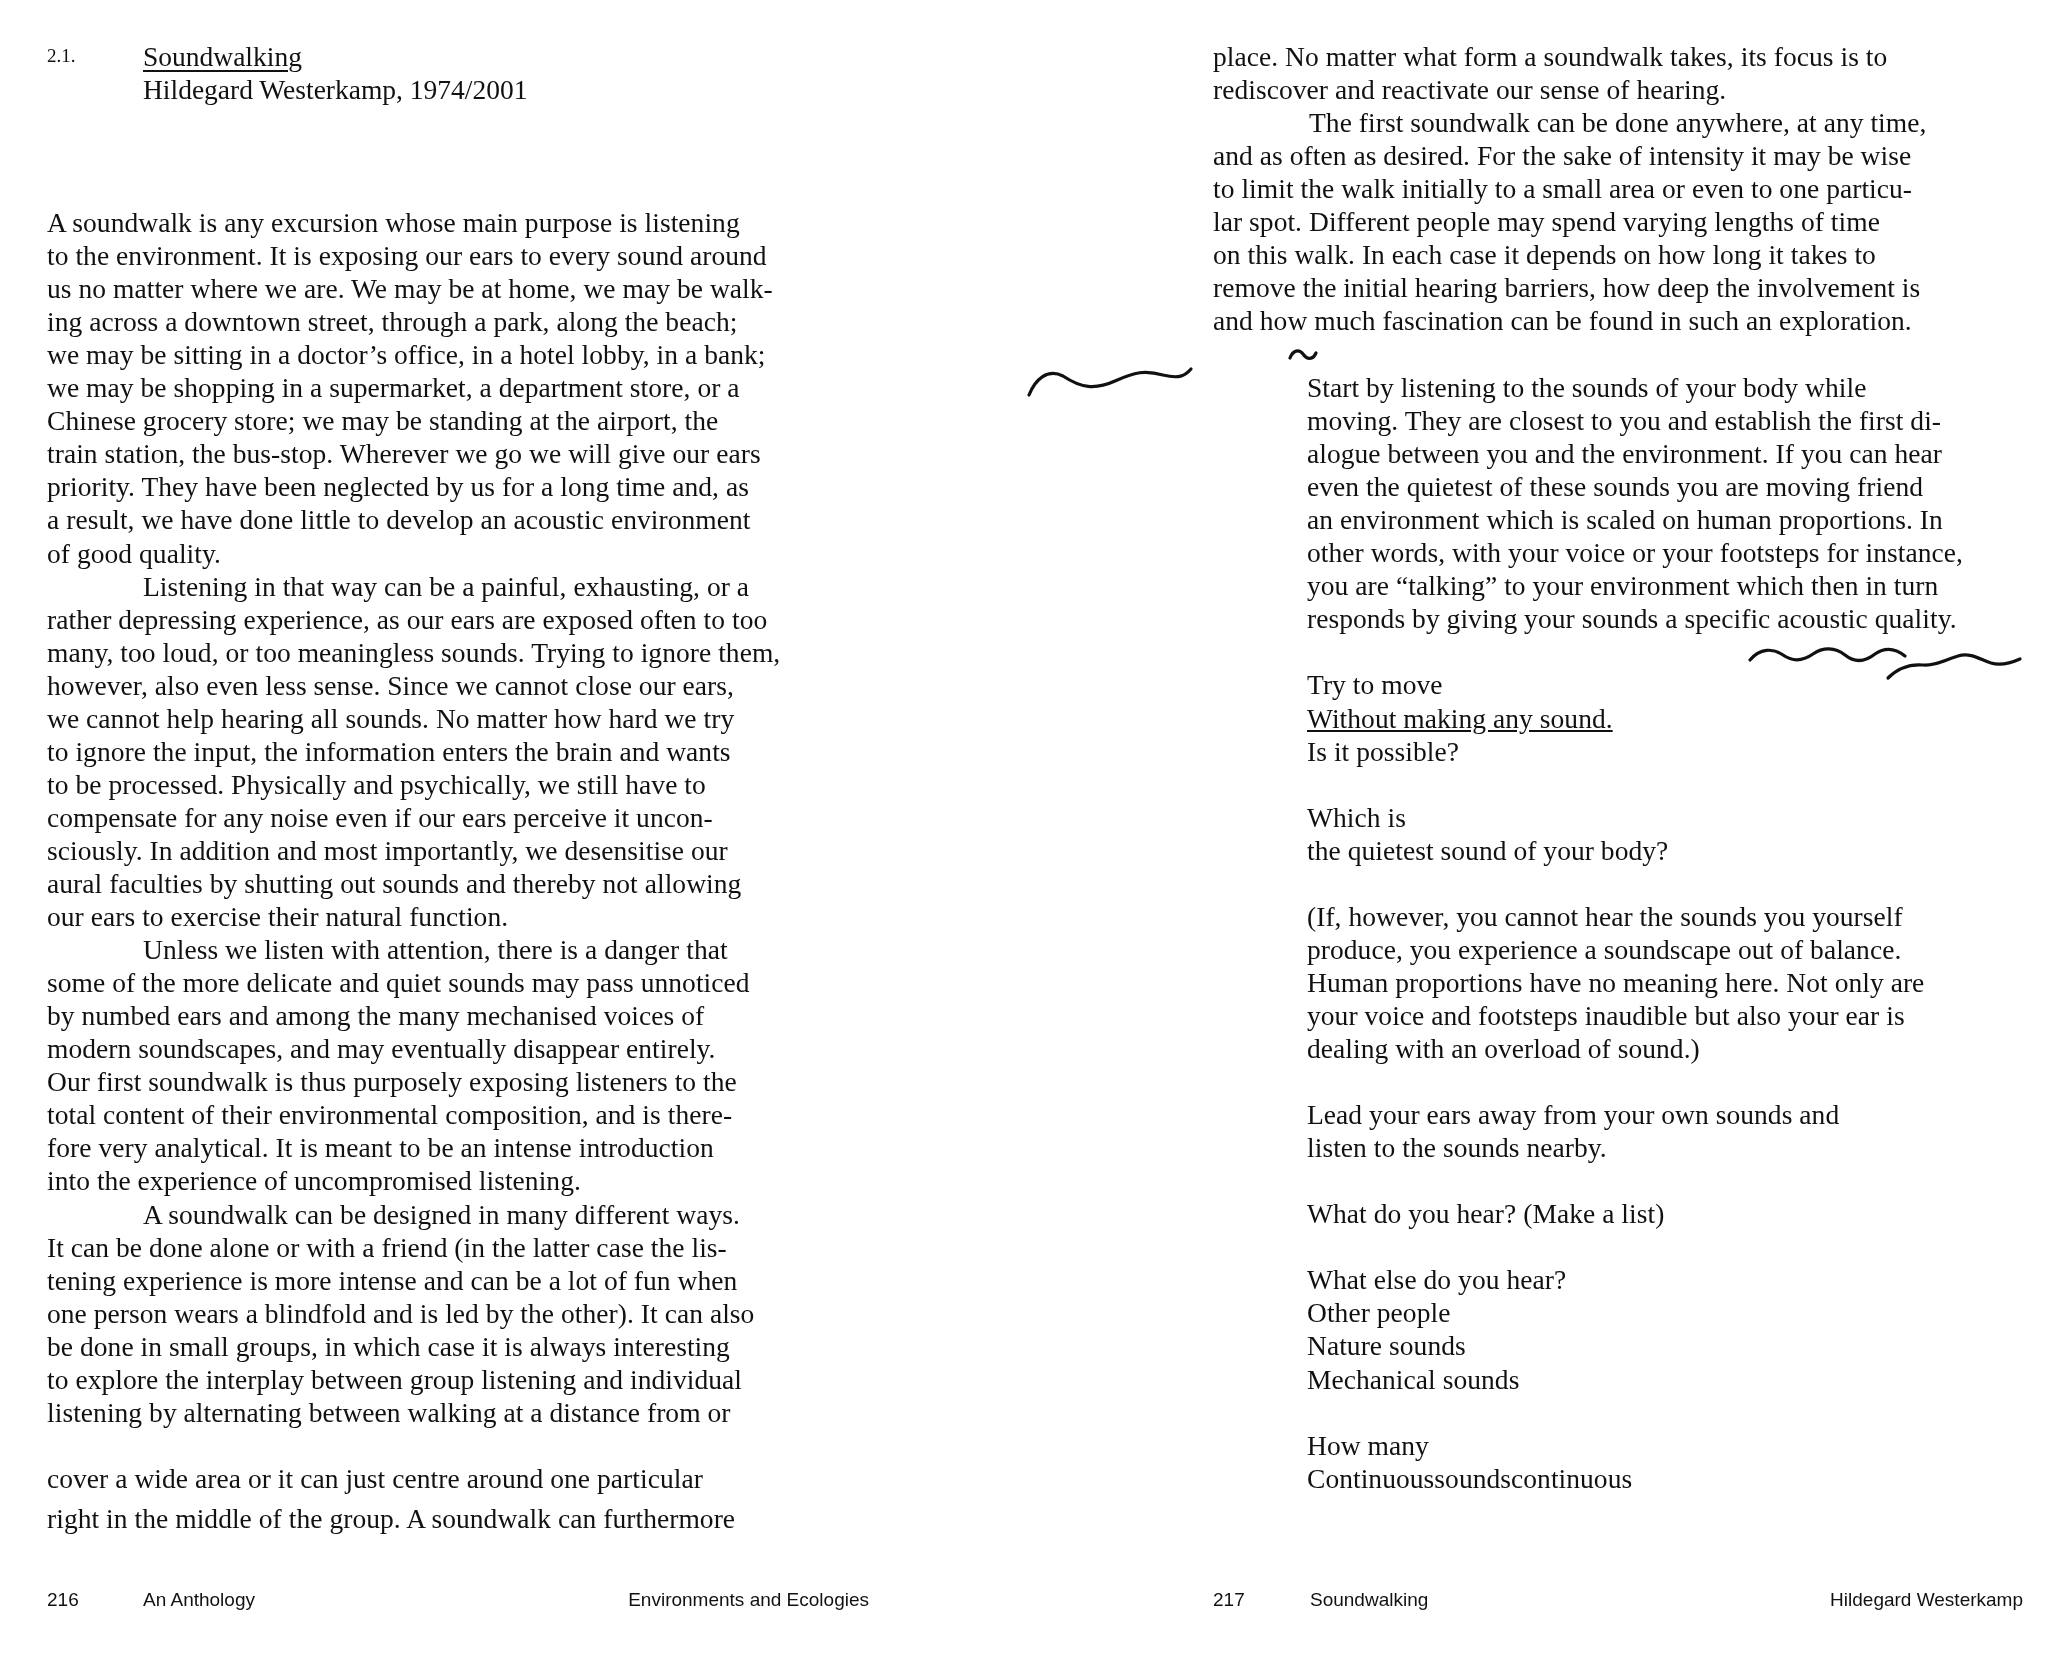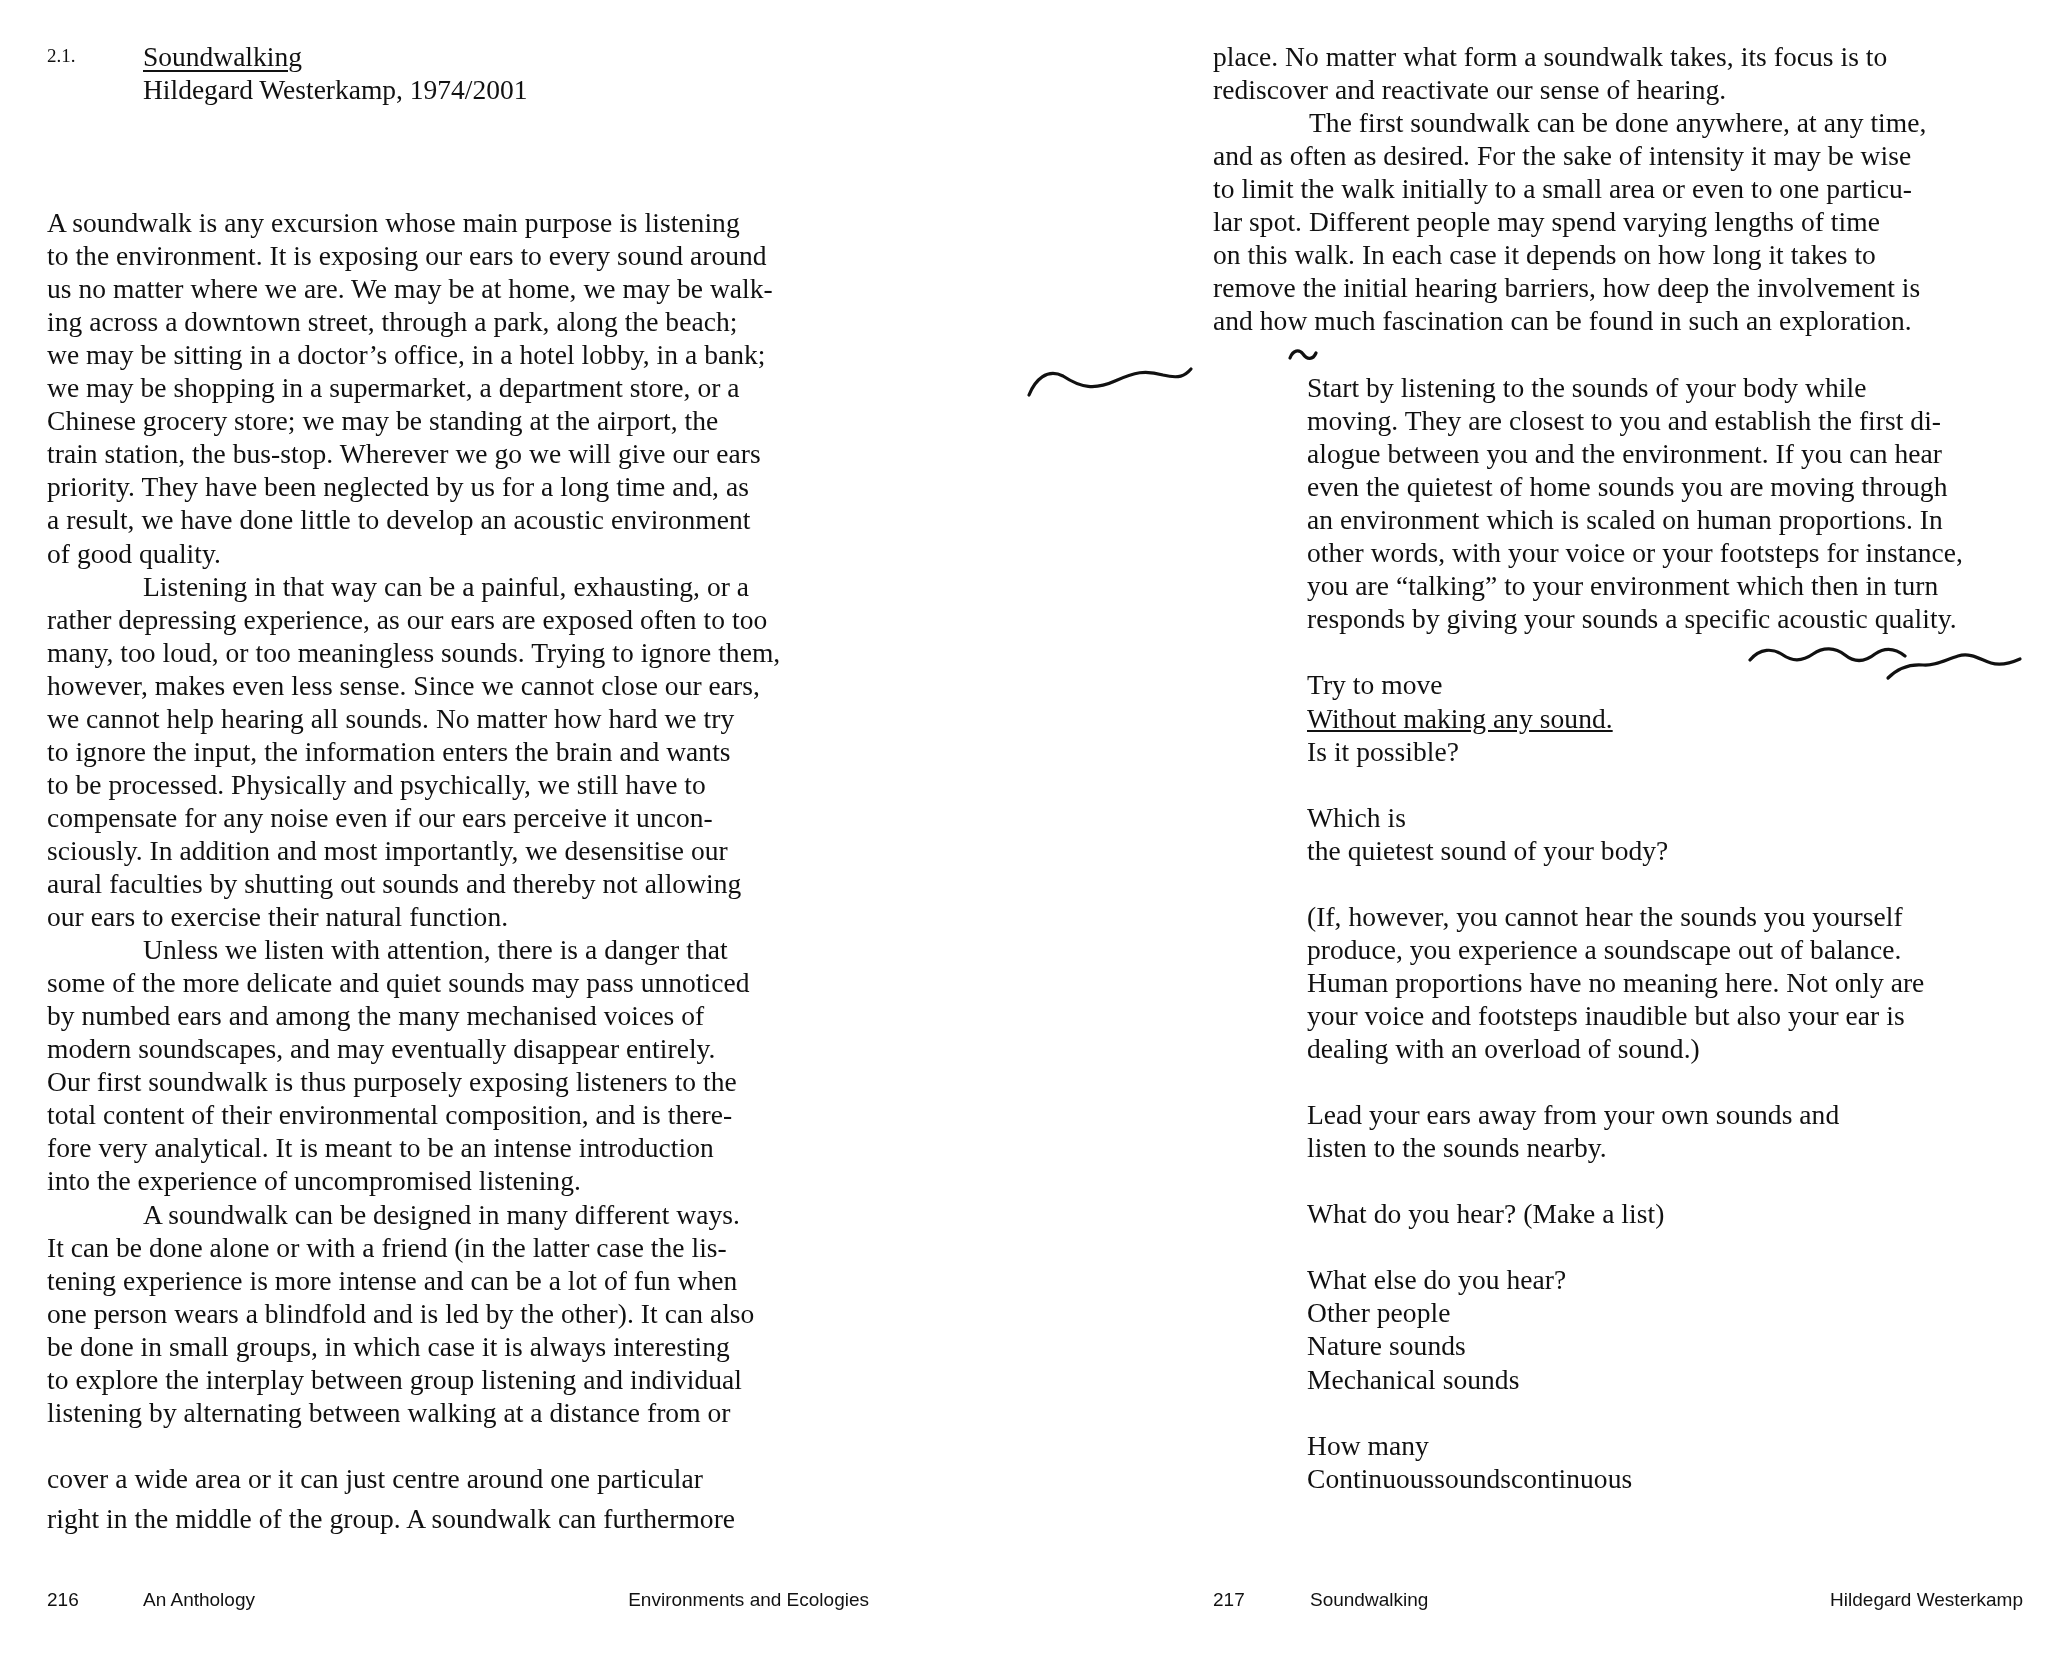--- a/index.html
+++ b/index.html
@@ -32,21 +32,21 @@
       <div class="line" style="left: 47px; top: 338.2px;">we may be sitting in a doctor’s office, in a hotel lobby, in a bank;</div>
       <div class="line" style="left: 47px; top: 371.25px;">we may be shopping in a supermarket, a department store, or a</div>
       <div class="line" style="left: 47px; top: 404.3px;">Chinese grocery store; we may be standing at the airport, the</div>
       <div class="line" style="left: 47px; top: 437.35px;">train station, the bus-stop. Wherever we go we will give our ears</div>
       <div class="line" style="left: 47px; top: 470.4px;">priority. They have been neglected by us for a long time and, as</div>
       <div class="line" style="left: 47px; top: 503.45px;">a result, we have done little to develop an acoustic environment</div>
       <div class="line" style="left: 47px; top: 536.5px;">of good quality.</div>
       <div class="line" style="left: 143px; top: 569.55px;">Listening in that way can be a painful, exhausting, or a</div>
       <div class="line" style="left: 47px; top: 602.6px;">rather depressing experience, as our ears are exposed often to too</div>
       <div class="line" style="left: 47px; top: 635.65px;">many, too loud, or too meaningless sounds. Trying to ignore them,</div>
-      <div class="line" style="left: 47px; top: 668.7px;">however, makes even less sense. Since we cannot close our ears,</div>
+      <div class="line" style="left: 47px; top: 668.7px;">however, also even less sense. Since we cannot close our ears,</div>
       <div class="line" style="left: 47px; top: 701.75px;">we cannot help hearing all sounds. No matter how hard we try</div>
       <div class="line" style="left: 47px; top: 734.8px;">to ignore the input, the information enters the brain and wants</div>
       <div class="line" style="left: 47px; top: 767.85px; text-align: right;">to be processed. Physically and psychically, we still have to</div>
       <div class="line" style="left: 47px; top: 800.9px;">compensate for any noise even if our ears perceive it uncon-</div>
       <div class="line" style="left: 47px; top: 833.95px;">sciously. In addition and most importantly, we desensitise our</div>
       <div class="line" style="left: 47px; top: 867px;">aural faculties by shutting out sounds and thereby not allowing</div>
       <div class="line" style="left: 47px; top: 900.05px;">our ears to exercise their natural function.</div>
       <div class="line" style="left: 143px; top: 933.1px;">Unless we listen with attention, there is a danger that</div>
       <div class="line" style="left: 47px; top: 966.15px;">some of the more delicate and quiet sounds may pass unnoticed</div>
       <div class="line" style="left: 47px; top: 999.2px;">by numbed ears and among the many mechanised voices of</div>
@@ -80,21 +80,21 @@
       <div class="line" style="left: 190px; top: 172.2px;">to limit the walk initially to a small area or even to one particu-</div>
       <div class="line" style="left: 190px; top: 205.25px;">lar spot. Different people may spend varying lengths of time</div>
       <div class="line" style="left: 190px; top: 238.3px;">on this walk. In each case it depends on how long it takes to</div>
       <div class="line" style="left: 190px; top: 271.35px;">remove the initial hearing barriers, how deep the involvement is</div>
       <div class="line" style="left: 190px; top: 304.4px;">and how much fascination can be found in such an exploration.</div>
     </div>
   <div id="right-instructions">
       <div class="line" style="left: 284px; top: 371px;">Start by listening to the sounds of your body while</div>
       <div class="line" style="left: 284px; top: 404.05px;">moving. They are closest to you and establish the first di-</div>
       <div class="line" style="left: 284px; top: 437.1px;">alogue between you and the environment. If you can hear</div>
-      <div class="line" style="left: 284px; top: 470.15px;">even the quietest of home sounds you are moving through</div>
+      <div class="line" style="left: 284px; top: 470.15px;">even the quietest of these sounds you are moving friend</div>
       <div class="line" style="left: 284px; top: 503.2px;">an environment which is scaled on human proportions. In</div>
       <div class="line" style="left: 284px; top: 536.25px;">other words, with your voice or your footsteps for instance,</div>
       <div class="line" style="left: 284px; top: 569.3px;">you are “talking” to your environment which then in turn</div>
       <div class="line" style="left: 284px; top: 602.35px;">responds by giving your sounds a specific acoustic quality.</div>
       <div class="line" style="left: 284px; top: 668.45px;">Try to move</div>
       <div class="line" style="left: 284px; top: 701.5px; text-decoration: underline;">Without making any sound.</div>
       <div class="line" style="left: 284px; top: 734.55px;">Is it possible?</div>
       <div class="line" style="left: 284px; top: 800.65px;">Which is</div>
       <div class="line" style="left: 284px; top: 833.7px;">the quietest sound of your body?</div>
       <div class="line" style="left: 284px; top: 899.8px;">(If, however, you cannot hear the sounds you yourself</div>

